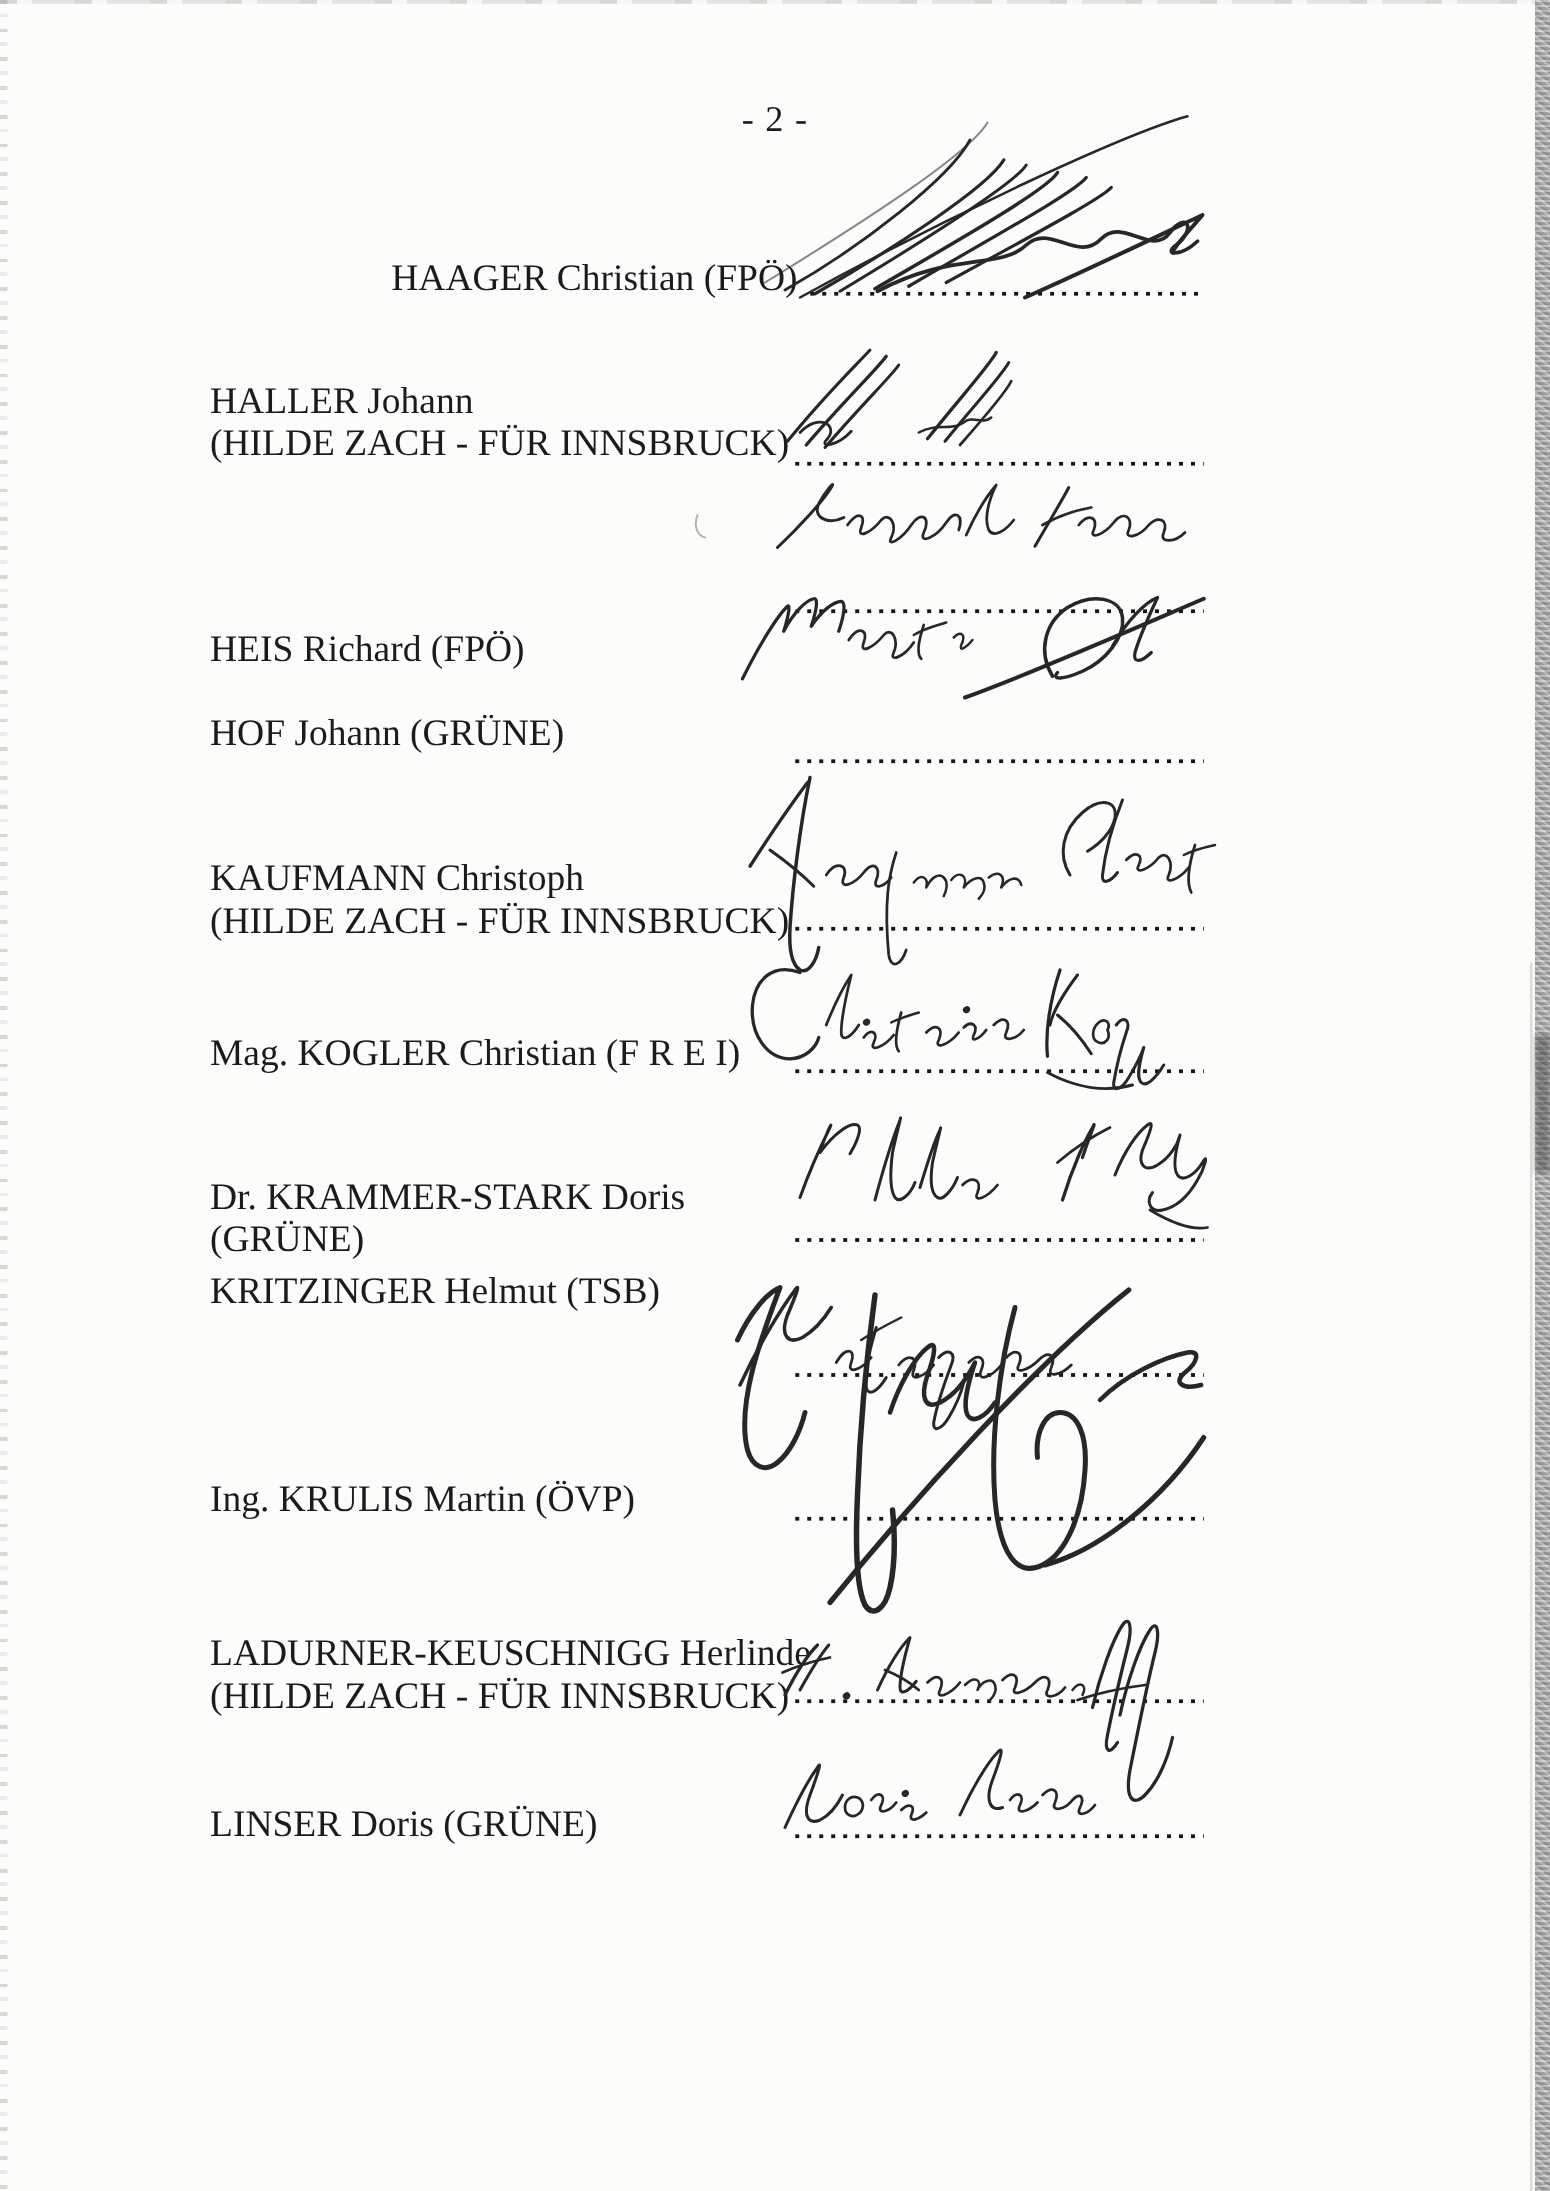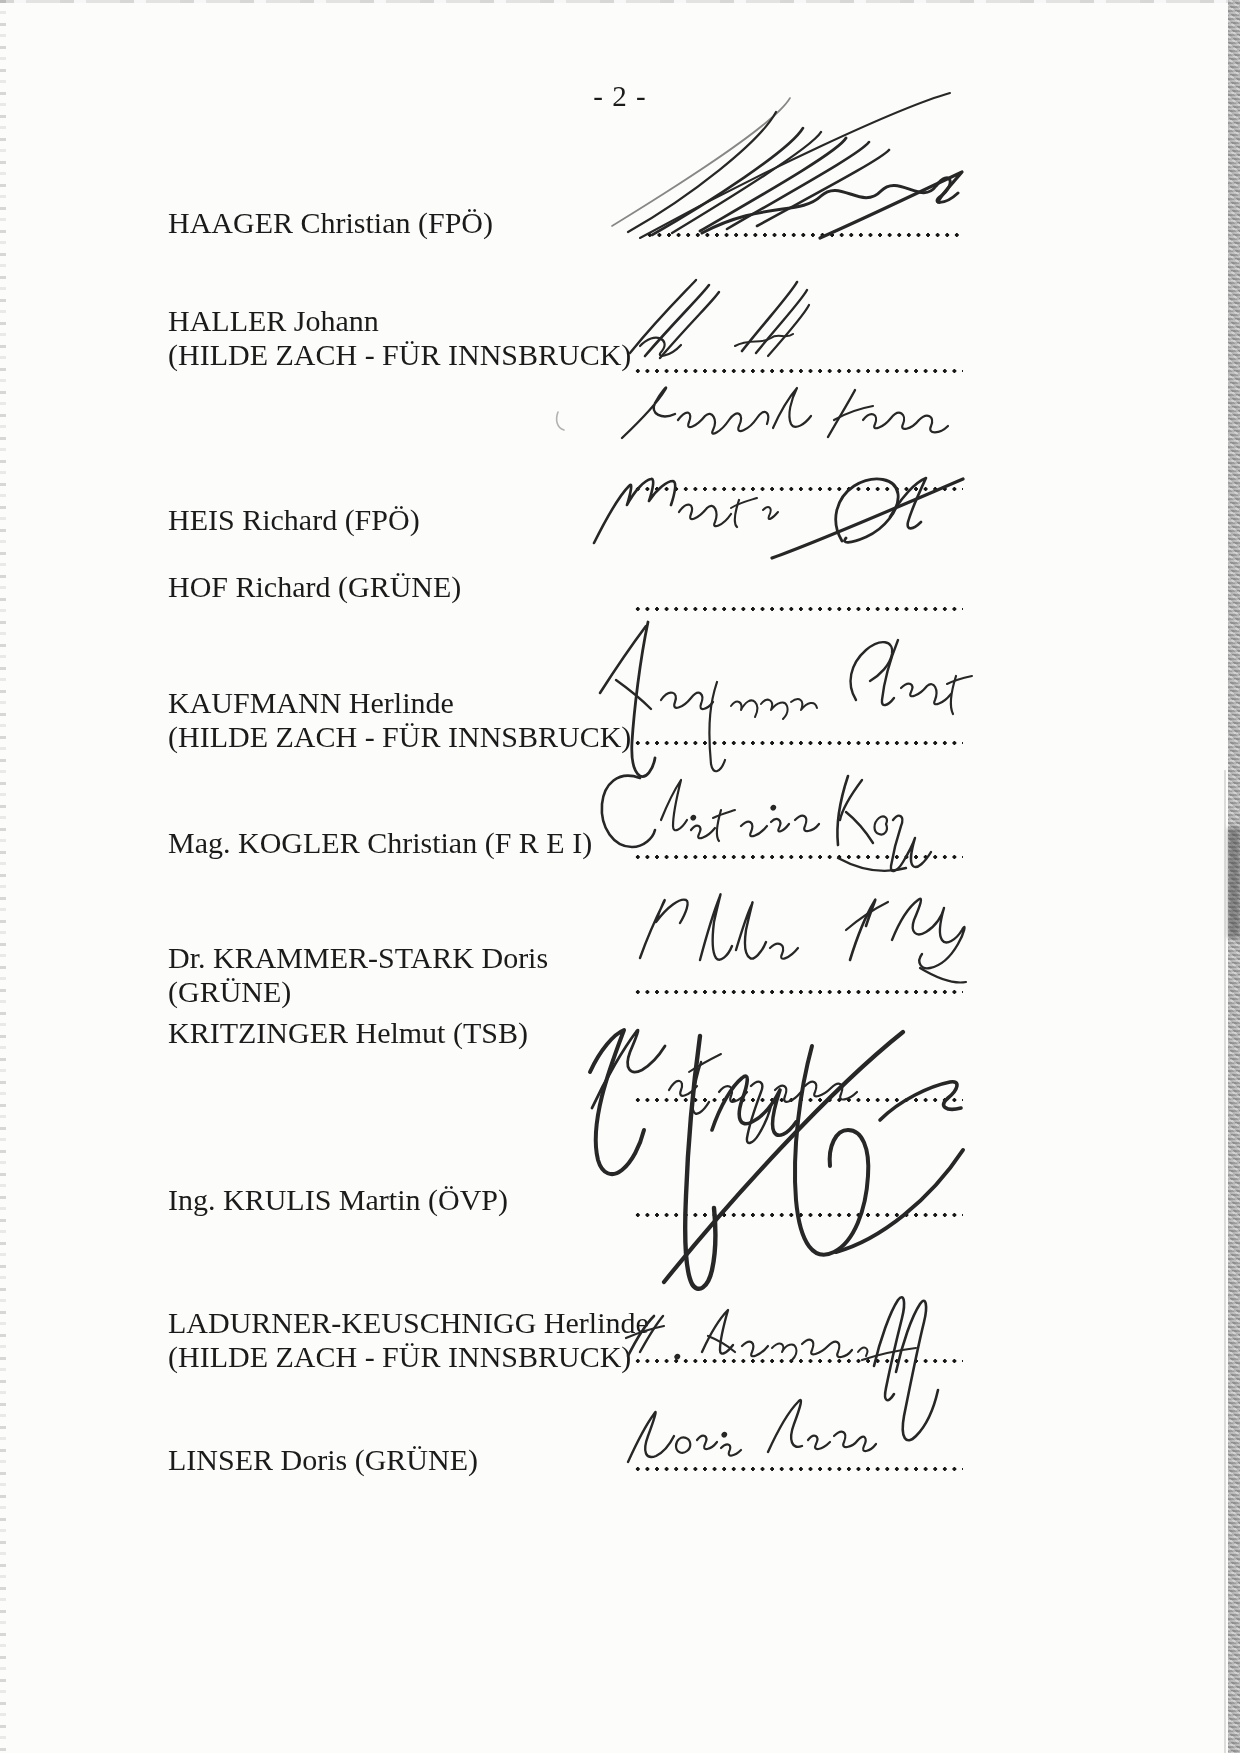--- a/index.html
+++ b/index.html
@@ -62,46 +62,46 @@
 <div id="page">
 
   <div class="scan-edge-top"></div>
   <div class="scan-edge-left"></div>
   <div class="scan-strip-right"></div>
   <div class="scan-strip-dark" style="top:828px;height:110px;"></div>
   <div class="scan-line-right"></div>
 
   <div class="page-number">- 2 -</div>
 
-  <div class="entry-label" style="top:206px;">
+  <div class="entry-label" style="top:206px;text-align:right;">
     <div class="l1">HAAGER Christian (FPÖ)</div>
 
   </div>
   <div class="dotline" style="top:232px;left:645px;width:318px;"></div>
 
   <div class="entry-label" style="top:304px;">
     <div class="l1">HALLER Johann</div>
     <div class="l2">(HILDE ZACH - FÜR INNSBRUCK)</div>
   </div>
   <div class="dotline" style="top:368px;"></div>
 
   <div class="entry-label" style="top:459px;margin-top:44px;">
     <div class="l1">HEIS Richard (FPÖ)</div>
 
   </div>
   <div class="dotline" style="top:486px;"></div>
 
   <div class="entry-label" style="top:570px;">
-    <div class="l1">HOF Richard (GRÜNE)</div>
+    <div class="l1">HOF Johann (GRÜNE)</div>
 
   </div>
   <div class="dotline" style="top:606px;"></div>
 
   <div class="entry-label" style="top:686px;">
-    <div class="l1">KAUFMANN Herlinde</div>
+    <div class="l1">KAUFMANN Christoph</div>
     <div class="l2">(HILDE ZACH - FÜR INNSBRUCK)</div>
   </div>
   <div class="dotline" style="top:740px;"></div>
 
   <div class="entry-label" style="top:826px;">
     <div class="l1">Mag. KOGLER Christian (F R E I)</div>
 
   </div>
   <div class="dotline" style="top:854px;"></div>
 

